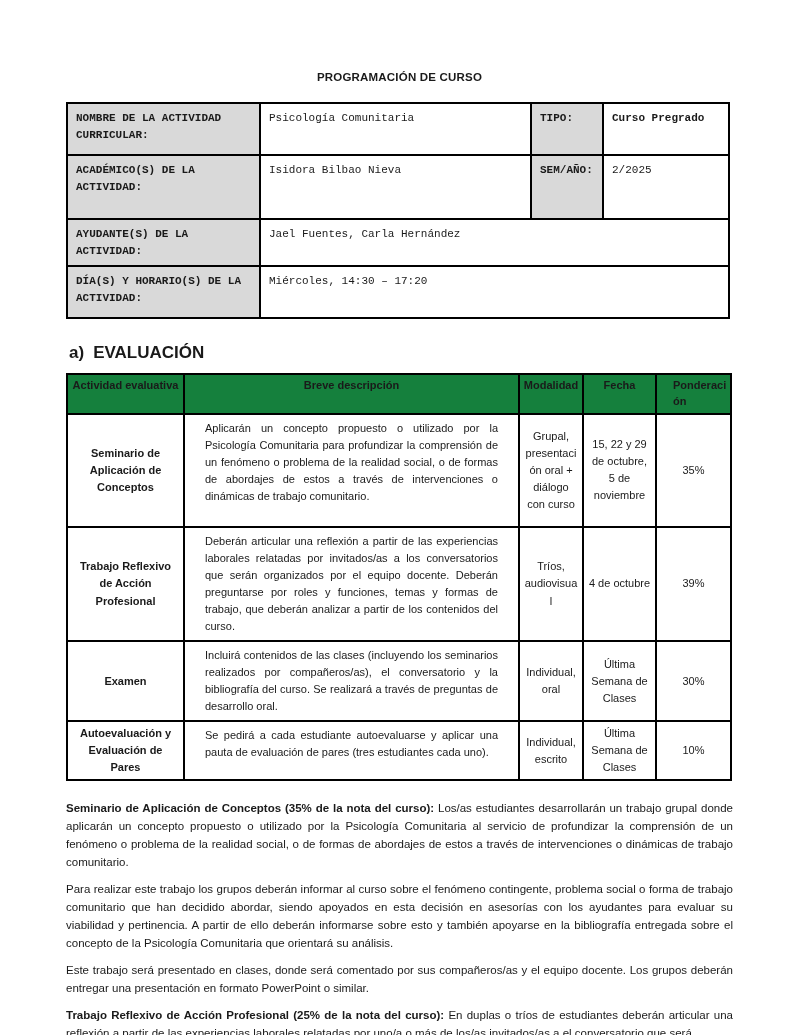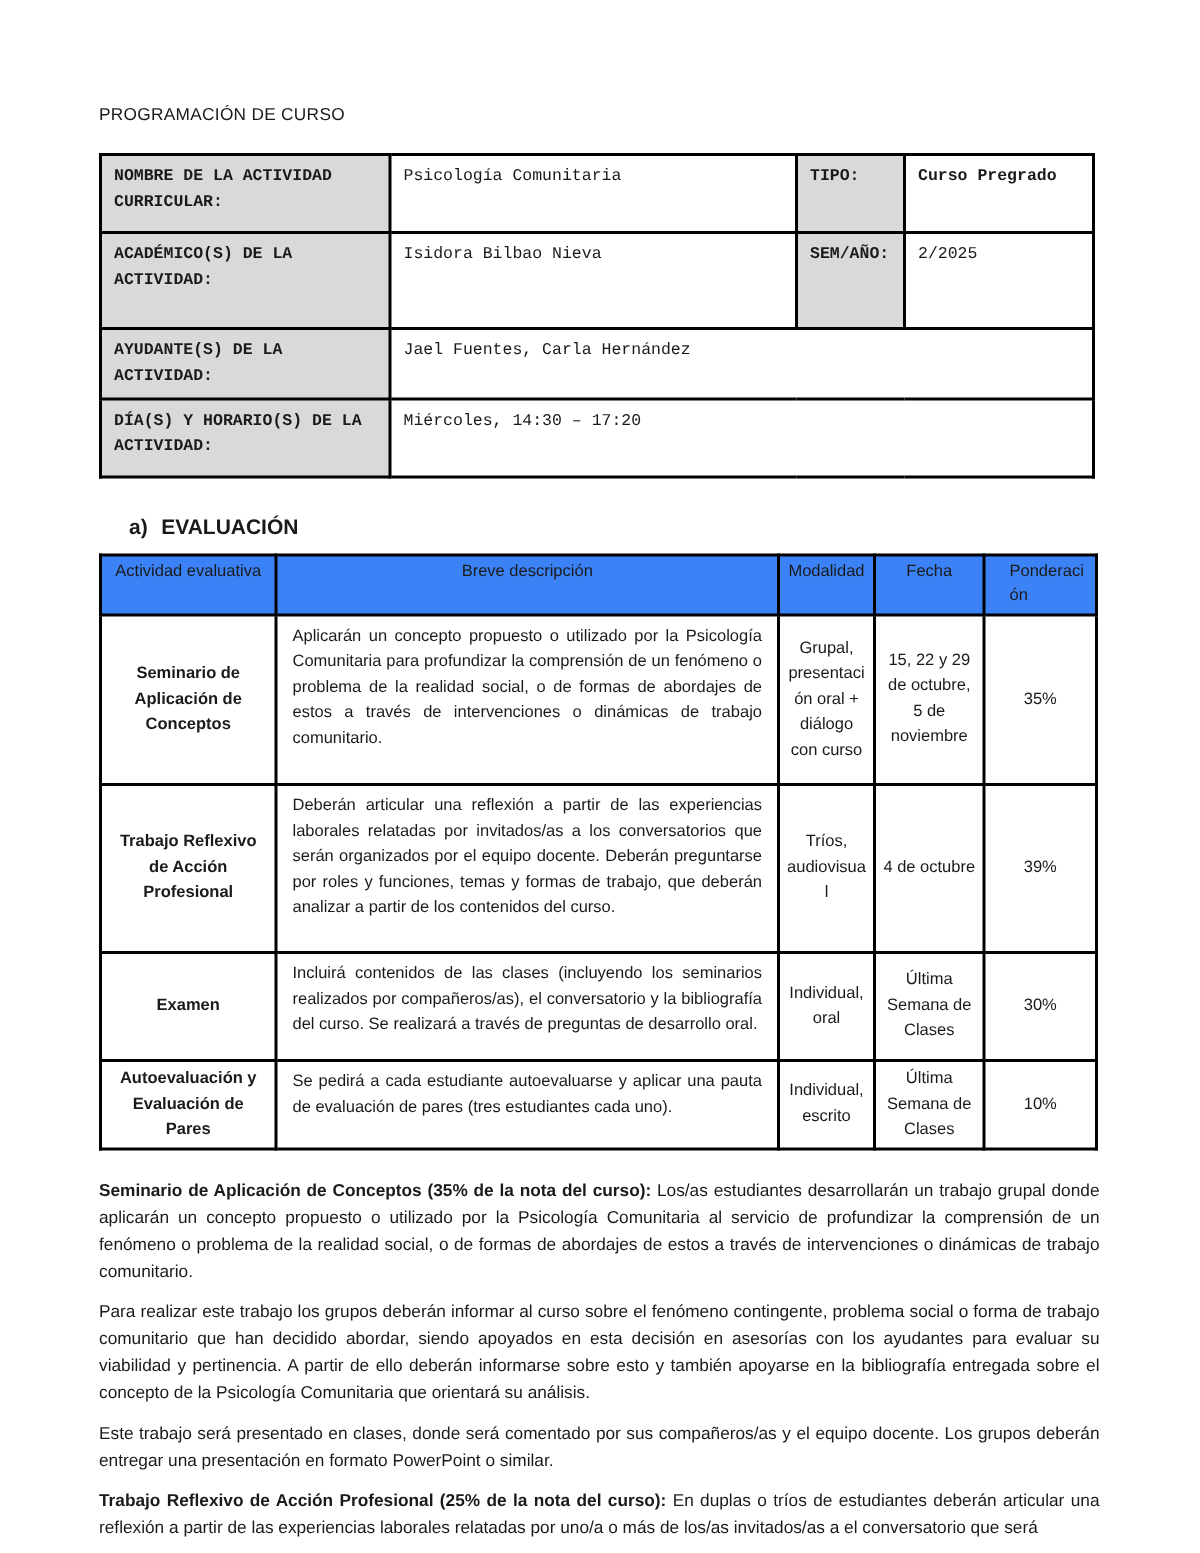--- a/index.html
+++ b/index.html
@@ -8,55 +8,55 @@
     width: 800px; height: 1035px;
     box-sizing: border-box;
     padding: 71px 67px 0 66px;
     background: #ffffff;
     font-family: "Liberation Sans", "DejaVu Sans", sans-serif;
     color: #1a1a1a;
     overflow: hidden;
   }
   .doc-title {
     margin: 0 0 19px 0;
-    font-size: 11.5px; font-weight: normal;
-    text-align: left; letter-spacing: .2px;
+    font-size: 11.5px; font-weight: bold;
+    text-align: center; letter-spacing: .2px;
   }
   table { border-collapse: collapse; table-layout: fixed; }
   td, th { border: 2px solid #000; box-sizing: border-box; }
 
   
   .info-table { width: 662px; margin: 0 0 24px 0; }
   .info-table td {
     font-size: 11px; line-height: 1.5;
     vertical-align: top; padding: 6px 8px; font-family: Liberation Mono, monospace;
   }
   .info-table .lbl { background: #d9d9d9; font-weight: bold; }
   .info-table .bold-val { font-weight: bold; }
 
   
-  .section-heading { font-size: 14px; font-weight: bold; margin: 0 0 10px 20px; }
+  .section-heading { font-size: 17px; font-weight: bold; margin: 0 0 10px 3px; }
   .section-heading .tab { margin-left: 9px; }
 
   
   .eval-table { width: 664px; margin: 0 0 18px 0; }
   .eval-table th {
-    background: #3b82f6; font-size: 11px; font-weight: normal;
+    background: #15803d; font-size: 11px; font-weight: bold;
     vertical-align: top; text-align: center; padding: 3px 2px;
     line-height: 1.45; overflow-wrap: break-word; word-break: break-word;
   }
   .eval-table th.th-left { text-align: left; padding-left: 16px; }
   .eval-table td {
     font-size: 11px; line-height: 1.55; padding: 3px 4px;
     text-align: center; vertical-align: middle;
     overflow-wrap: break-word; word-break: break-word;
   }
   .eval-table td.activity { font-weight: bold; padding: 3px 6px; }
   .eval-table td.desc {
-    text-align: justify; vertical-align: top; padding: 5px 10px;
+    text-align: justify; vertical-align: top; padding: 5px 20px;
     word-break: normal; overflow-wrap: normal;
   }
 
   
   .para {
     margin: 0 0 9px 0;
     font-size: 11.5px; line-height: 18px;
     text-align: justify;
   }
 </style>

